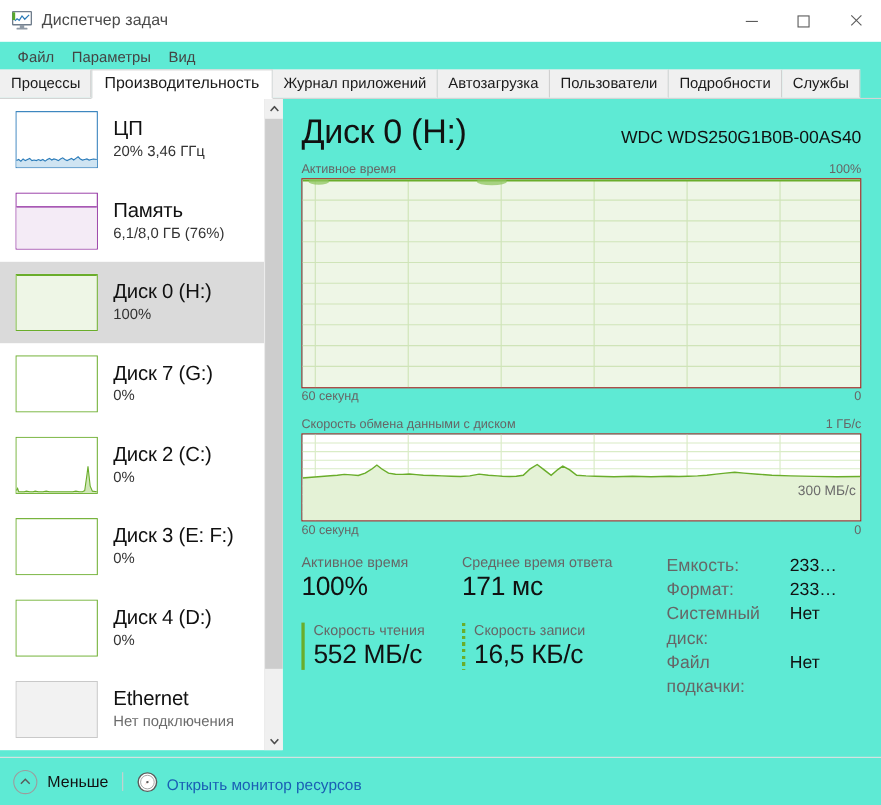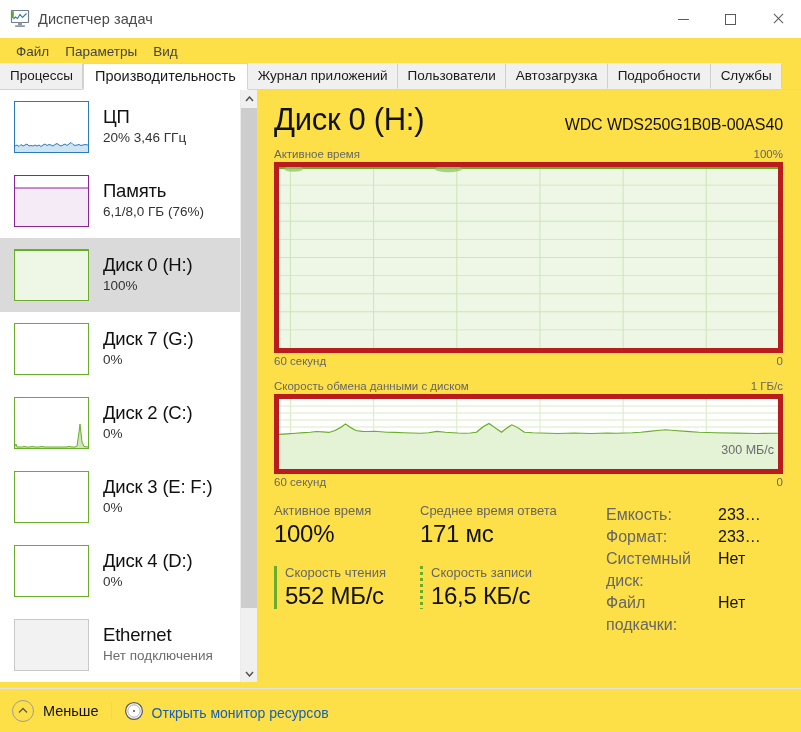--- a/index.html
+++ b/index.html
@@ -3,21 +3,21 @@
 <meta charset="utf-8">
 <style>
   * { box-sizing: border-box; margin: 0; padding: 0; }
   html, body {
     width: 801px; height: 732px;
     font-family: "Liberation Sans", "DejaVu Sans", sans-serif;
     background: #ffffff;
     color: #000000;
     overflow: hidden;
   }
-  .window { position: relative; width: 801px; height: 732px; background:#fde047; }
+  .window { position: relative; width: 801px; height: 732px; background:#5eead4; }
 
   
   .titlebar {
     height: 38px; display:flex; align-items:center;
     border-bottom: 0px solid transparent;
     background:#ffffff;
   }
   .title-icon { width:22px; height:20px; margin-left:9px; margin-right:7px; position:relative; flex:none; }
   .title-text { font-size:14.5px; color:#4a4a4a; letter-spacing:0.1px; }
   .win-buttons { margin-left:auto; display:flex; height:38px; }
@@ -82,21 +82,21 @@
   
   .main { flex:1; position:relative; padding:0 18px 0 17px; }
   .main-head { display:flex; align-items:baseline; padding-top:14px; }
   .dev-title { font-size:31px; font-weight:400; color:#111; letter-spacing:-0.3px; line-height:1; }
   .dev-model { margin-left:auto; font-size:16px; color:#111; letter-spacing:-0.1px; }
 
   .graph-label-row {
     display:flex; justify-content:space-between; align-items:baseline;
     font-size:11.5px; color:#666; margin-top:13px; margin-bottom:2px;
   }
-  .graph-box { position:relative; border:5px solid #b91c1c; }
+  .graph-box { position:relative; border:1px solid #b91c1c; }
   .graph-box svg { display:block; width:100%; height:100%; }
   .axis-row {
     display:flex; justify-content:space-between;
     font-size:11.5px; color:#666; margin-top:2px;
   }
   .rate-label {
     position:absolute; right:4px; font-size:12.5px; color:#6b6b6b;
   }
 
   
@@ -166,22 +166,22 @@
   <div class="menubar">
     <div class="menu-item">Файл</div>
     <div class="menu-item">Параметры</div>
     <div class="menu-item">Вид</div>
   </div>
 
   <div class="tabstrip">
     <div class="tab">Процессы</div>
     <div class="tab active">Производительность</div>
     <div class="tab">Журнал приложений</div>
+    <div class="tab">Автозагрузка</div>
     <div class="tab">Пользователи</div>
-    <div class="tab">Автозагрузка</div>
     <div class="tab">Подробности</div>
     <div class="tab">Службы</div>
   </div>
 
   <div class="content">
 
     <div class="sidebar">
 
       <div class="side-item">
         <div class="thumb">

